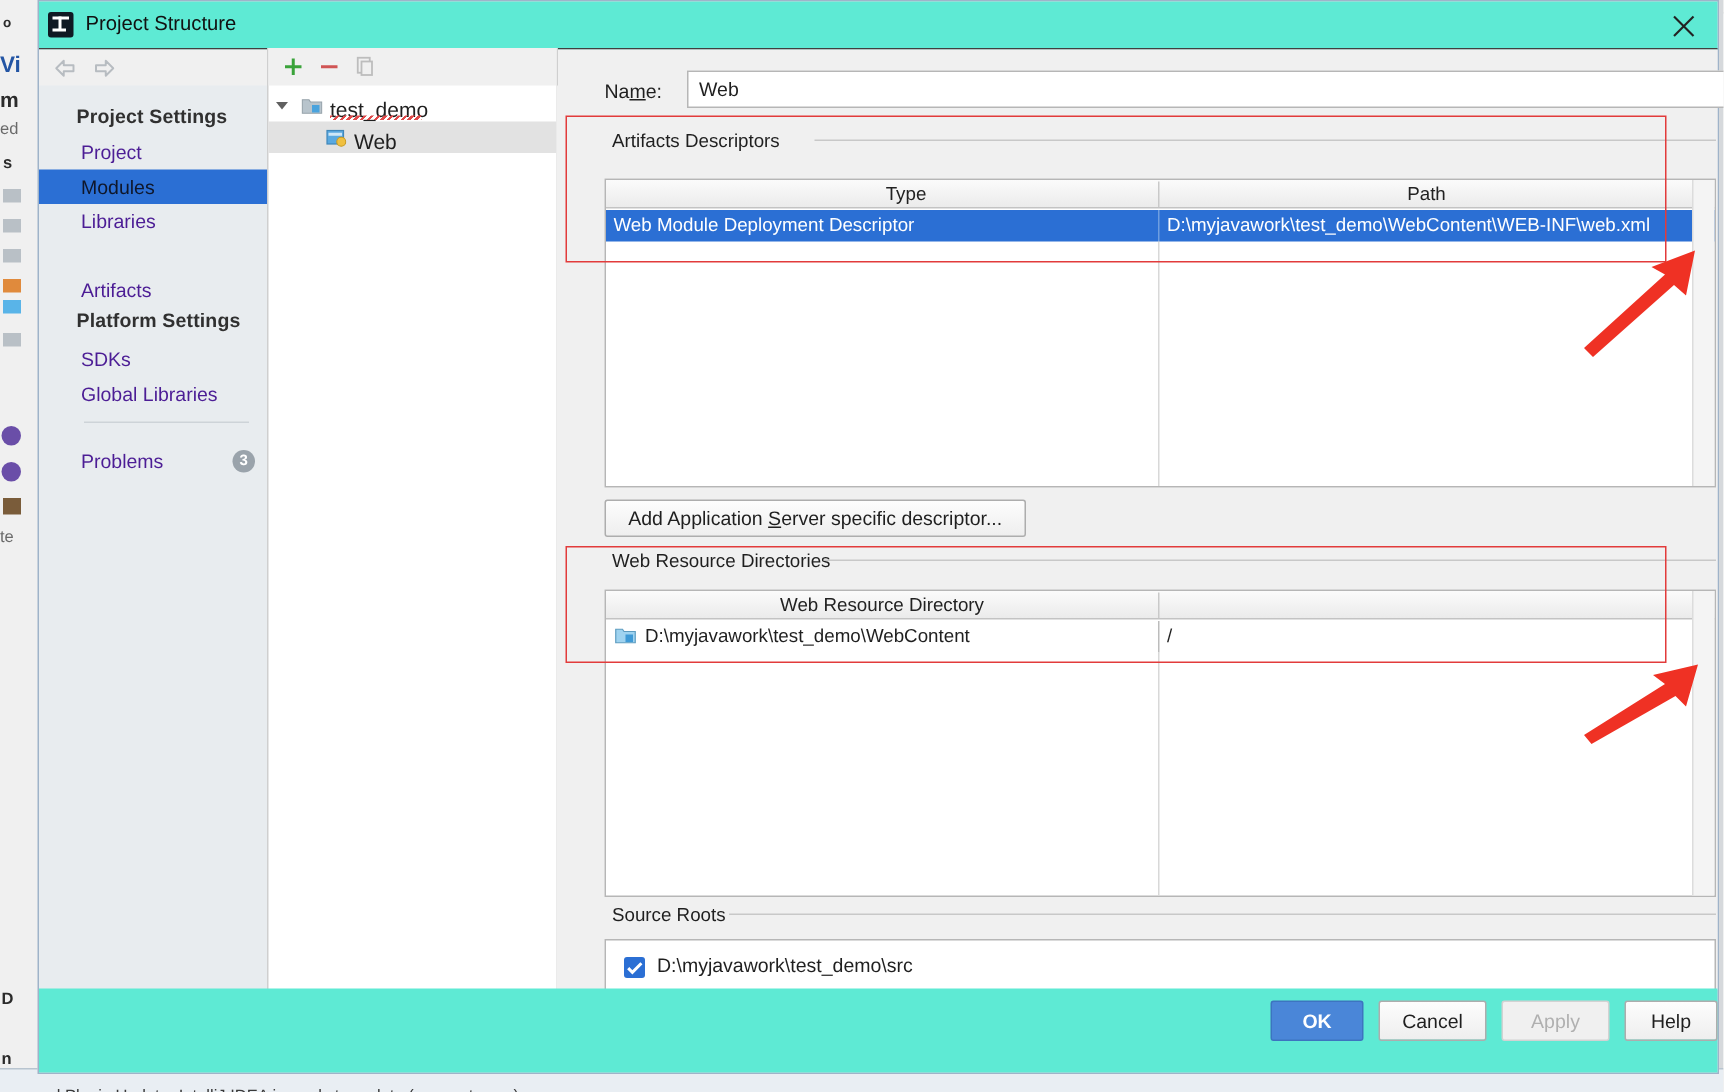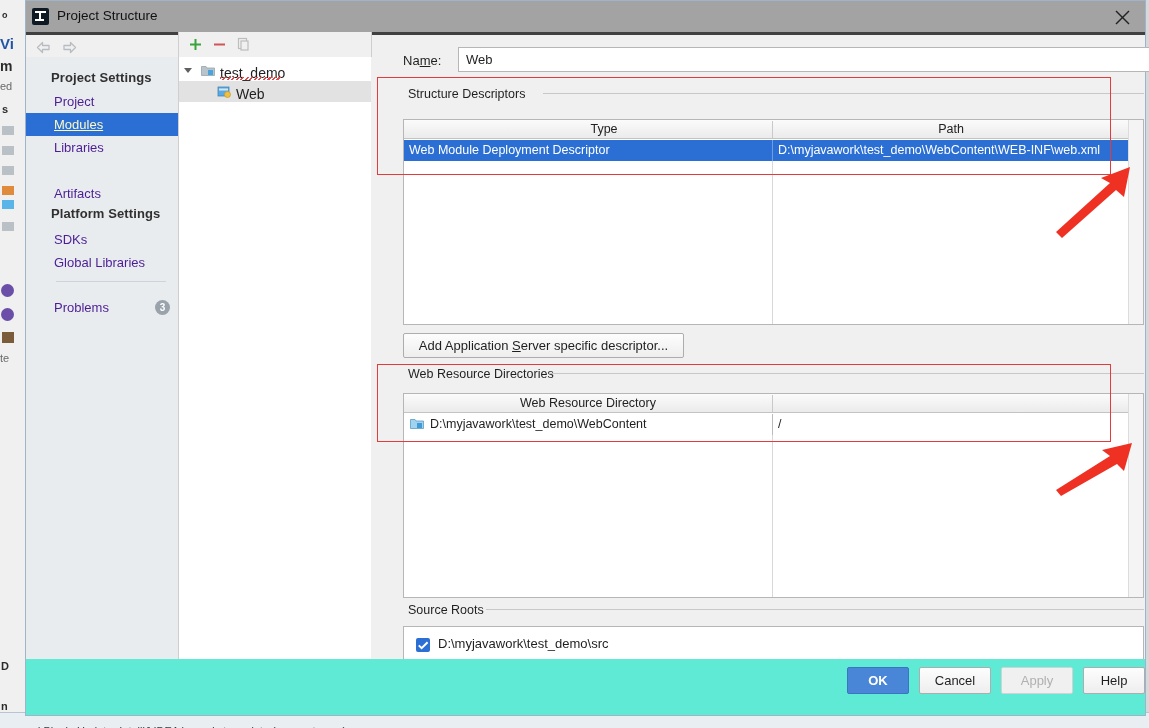--- a/index.html
+++ b/index.html
@@ -22,21 +22,21 @@
   #ide-bg .rightgreen2{position:absolute;left:1141px;top:60px;width:7px;height:9px;background:#3aa33a;}
   #ide-bg .statusbar{position:absolute;left:0;bottom:0;width:1149px;height:15px;background:#e9eef3;border-top:1px solid #b8c4cf;}
   #ide-bg .statusclip{position:absolute;left:22px;bottom:-5px;font-size:11px;color:#3a3a3a;white-space:nowrap;overflow:hidden;height:7px;line-height:11px;}
 
   
   #dialog{
     position:absolute;left:25px;top:0;width:1121px;height:716px;
     background:#f0f0f0;border:1px solid #9fb3c9;box-sizing:border-box;
   }
   
-  #titlebar{position:relative;height:31px;background:#a3a3a3;border-bottom:3px solid #404040;}
+  #titlebar{position:relative;height:31px;background:#5eead4;border-bottom:1px solid #404040;}
   #app-logo{position:absolute;left:6px;top:7px;width:17px;height:17px;background:#0f1923;border-radius:2px;}
   #app-logo .g1{position:absolute;left:3px;top:3px;width:11px;height:2px;background:#fff;}
   #app-logo .g2{position:absolute;left:7px;top:3px;width:2px;height:9px;background:#fff;}
   #app-logo .g3{position:absolute;left:3px;top:11px;width:9px;height:2px;background:#fff;}
   #dialog-title{position:absolute;left:31px;top:7px;font-size:13.5px;color:#111;}
   #close-btn{position:absolute;right:0;top:0;width:45px;height:31px;cursor:pointer;}
   #close-btn svg{position:absolute;left:15px;top:9px;}
 
   
   #toolrow{position:relative;height:25px;background:#f0f0f0;}
@@ -44,21 +44,21 @@
   #nav-back{left:9px;}
   #nav-fwd{left:35px;}
 
   
   #body{position:absolute;left:0;top:56px;width:1119px;height:603px;}
   
   #leftnav{position:absolute;left:0;top:0;width:152px;height:603px;background:#e8ecef;}
   .nav-group{position:absolute;left:25px;font-weight:bold;font-size:13px;color:#303030;letter-spacing:.1px;}
   .nav-item{position:absolute;left:0;width:152px;height:23px;line-height:23px;font-size:13px;color:#4c1d95;cursor:pointer;}
   .nav-item span{margin-left:28px;}
-  .nav-item.sel{background:#2b6fd4;color:#fef9c3;text-decoration:underline;}
+  .nav-item.sel{background:#2b6fd4;color:#0f172a;}
   #nav-sep{position:absolute;left:30px;top:275px;width:110px;height:1px;background:#cdd3d8;}
   .badge{position:absolute;width:15px;height:15px;border-radius:50%;background:#9aa3ab;color:#fff;
          font-size:10px;line-height:15px;text-align:center;font-weight:bold;}
 
   
   #treepane{position:absolute;left:152px;top:-25px;width:192px;height:628px;background:#ffffff;border-left:1px solid #cfcfcf;border-right:1px solid #cfcfcf;}
   #treetools{position:absolute;left:0;top:0;width:192px;height:25px;background:#f0f0f0;}
   .ttbtn{position:absolute;top:3px;width:19px;height:19px;cursor:pointer;}
   #tt-add{left:7px;}
   #tt-del{left:31px;}
@@ -261,21 +261,21 @@
     </div>
 
     <div id="content">
 
       <div id="name-row">
         <div id="name-label">Na<u>m</u>e:</div>
         <input id="name-input" type="text" value="Web" style="">
       </div>
 
       <div class="group" style="left:32px;top:37px;width:741px;height:231px;">
-        <div class="group-title">Structure Descriptors</div>
+        <div class="group-title">Artifacts Descriptors</div>
         <div class="group-line" style="left:140px;top:-1px;width:601px;"></div>
 
         <div class="grid" style="left:0px;top:25px;width:741px;height:206px;">
           <div class="ghdr">
             <div class="cell" style="left:16px;width:368px;">Type</div>
             <div class="vsep" style="left:368px;"></div>
             <div class="cell" style="left:369px;width:356px;">Path</div>
           </div>
 
           <div class="grow sel" style="top:20px;">

